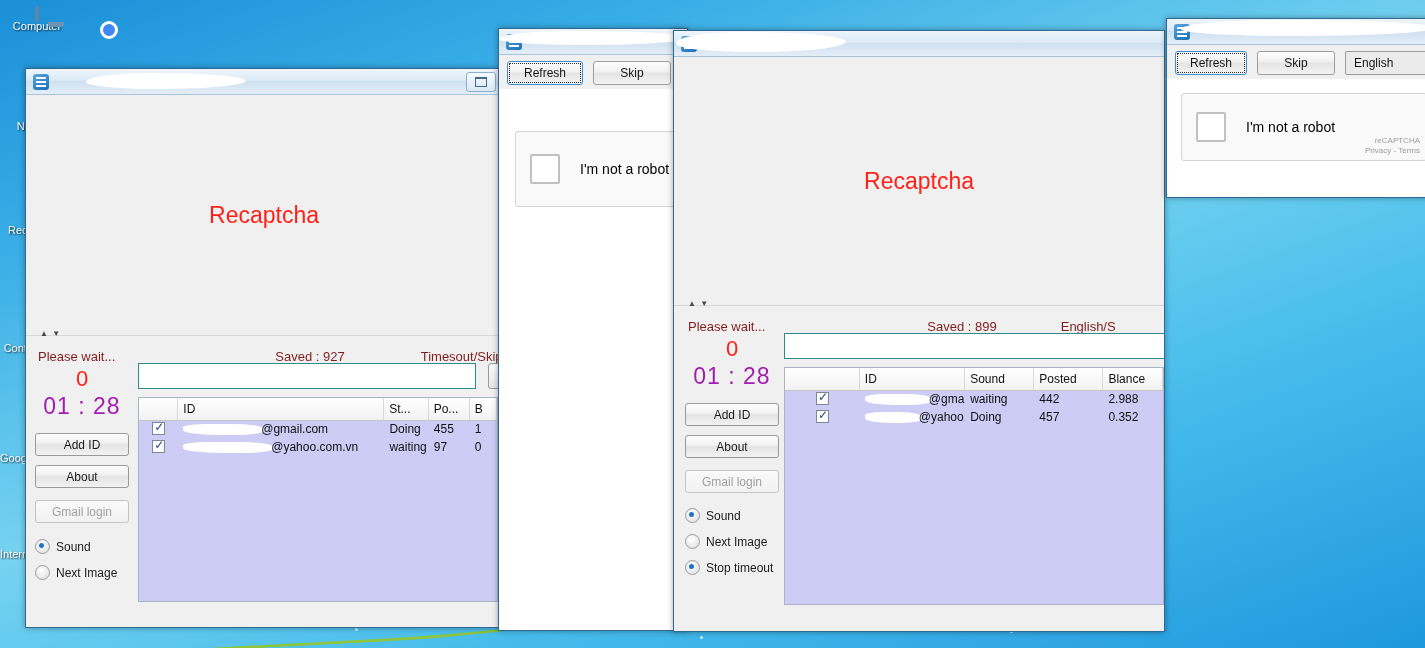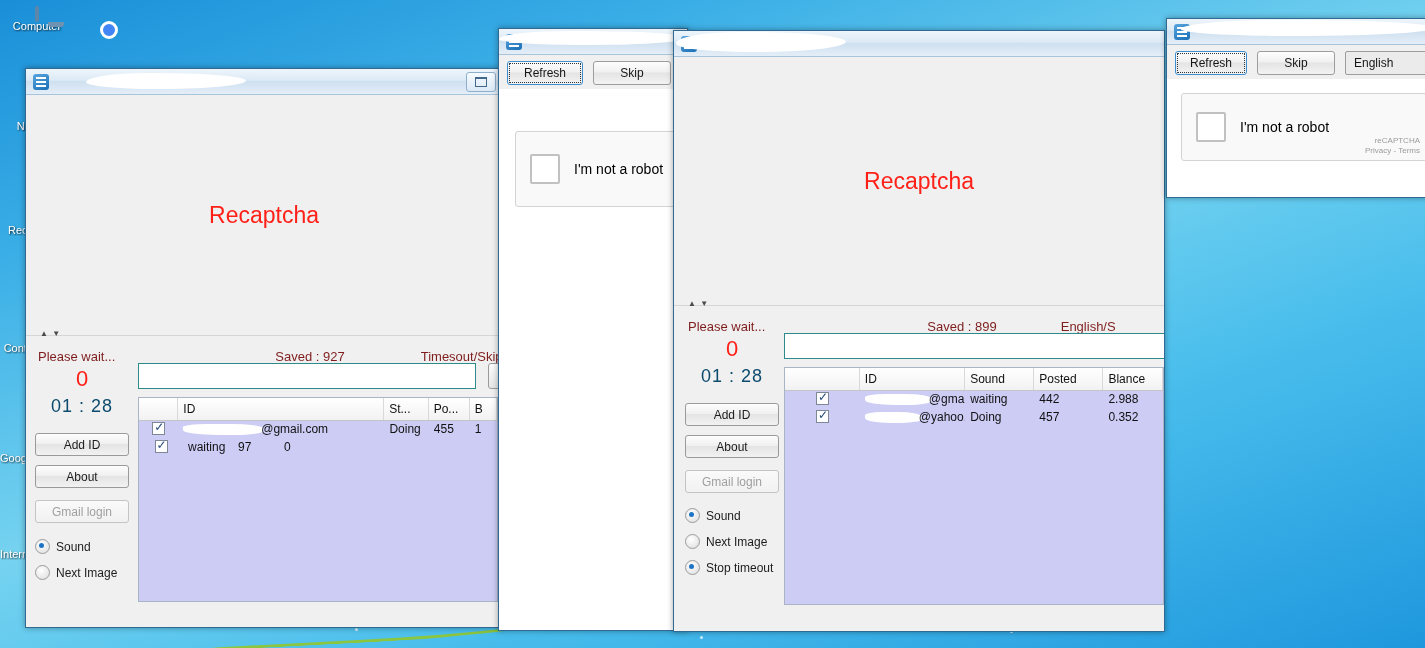--- a/index.html
+++ b/index.html
@@ -131,21 +131,21 @@
   .status-row {
     display: flex; align-items: center;
     font-size: 13px; color: #1f6b6b; padding-top: 8px;
   }
   .status-label { color: #7f1d1d; white-space: nowrap; }
   .left-col {
     position: absolute; left: 0; top: 24px; width: 112px;
     display: flex; flex-direction: column; align-items: center;
   }
   .count-zero { color: #ff2018; font-size: 22px; line-height: 28px; }
-  .timer { color: #0c4a6e; font-size: 18px; line-height: 26px; letter-spacing: 1px; }
+  .timer { color: #a21caf; font-size: 23px; line-height: 26px; letter-spacing: 1px; }
   .btn {
     width: 94px; height: 23px; margin-top: 9px;
     font-size: 12px; color: #1c1c1c;
     background: linear-gradient(to bottom, #fdfdfd 0%, #f0f0f0 45%, #e4e4e4 50%, #f2f2f2 100%);
     border: 1px solid #9a9a9a; border-radius: 3px;
     display: flex; align-items: center; justify-content: center;
     box-sizing: border-box;
   }
   .btn.disabled { color: #a0a0a0; border-color: #c4c4c4;
     background: linear-gradient(to bottom,#fafafa,#f1f1f1); }
@@ -220,21 +220,21 @@
   .cap-body { background: #fff; position: absolute; left:0; right:0; bottom:0; }
   .recaptcha-box {
     background: #f9f9f9; border: 1px solid #d3d3d3; border-radius: 3px;
     position: relative; box-sizing: border-box;
   }
   .rc-checkbox {
     position: absolute; left: 14px; top: 50%; transform: translateY(-50%);
     width: 26px; height: 26px; background: #fff;
     border: 2px solid #c1c1c1; border-radius: 2px;
   }
-  .rc-label { position: absolute; left: 58px; top: 50%; transform: translateY(-50%);
+  .rc-label { position: absolute; left: 64px; top: 50%; transform: translateY(-50%);
     font-size: 14px; color: #000; }
   .rc-brand { position: absolute; right: 6px; bottom: 4px; text-align: right;
     font-size: 8px; color: #9b9b9b; line-height: 10px; }
   .rc-brand .pv { color: #9b9b9b; }
 </style>
 </head>
 <body>
 
 <div>
   <div class="wall-swoosh" style="left:80px; top:560px; width:620px; transform:rotate(-11deg);"></div>
@@ -330,20 +330,21 @@
         </div>
         <div class="grid-row">
           <div class="cell" style="width:44px; text-align:center;"><span class="chk"></span></div>
           <div class="cell" style="width:238px;"><span class="id-blur" style="width:80px;"></span><span>@gmail.com</span></div>
           <div class="cell" style="width:50px;">Doing</div>
           <div class="cell" style="width:46px;">455</div>
           <div class="cell" style="width:30px;">1</div>
         </div>
         <div class="grid-row">
           <div class="cell" style="width:44px; text-align:center;"><span class="chk"></span></div>
+          <div class="cell" style="width:238px;"><span class="id-blur" style="width:90px;"></span><span>@yahoo.com.vn</span></div>
           <div class="cell" style="width:50px;">waiting</div>
           <div class="cell" style="width:46px;">97</div>
           <div class="cell" style="width:30px;">0</div>
         </div>
       </div>
     </div>
   </div>
 </div>
 
 <div class="win" style="left:498px; top:28px; width:190px; height:603px;">

